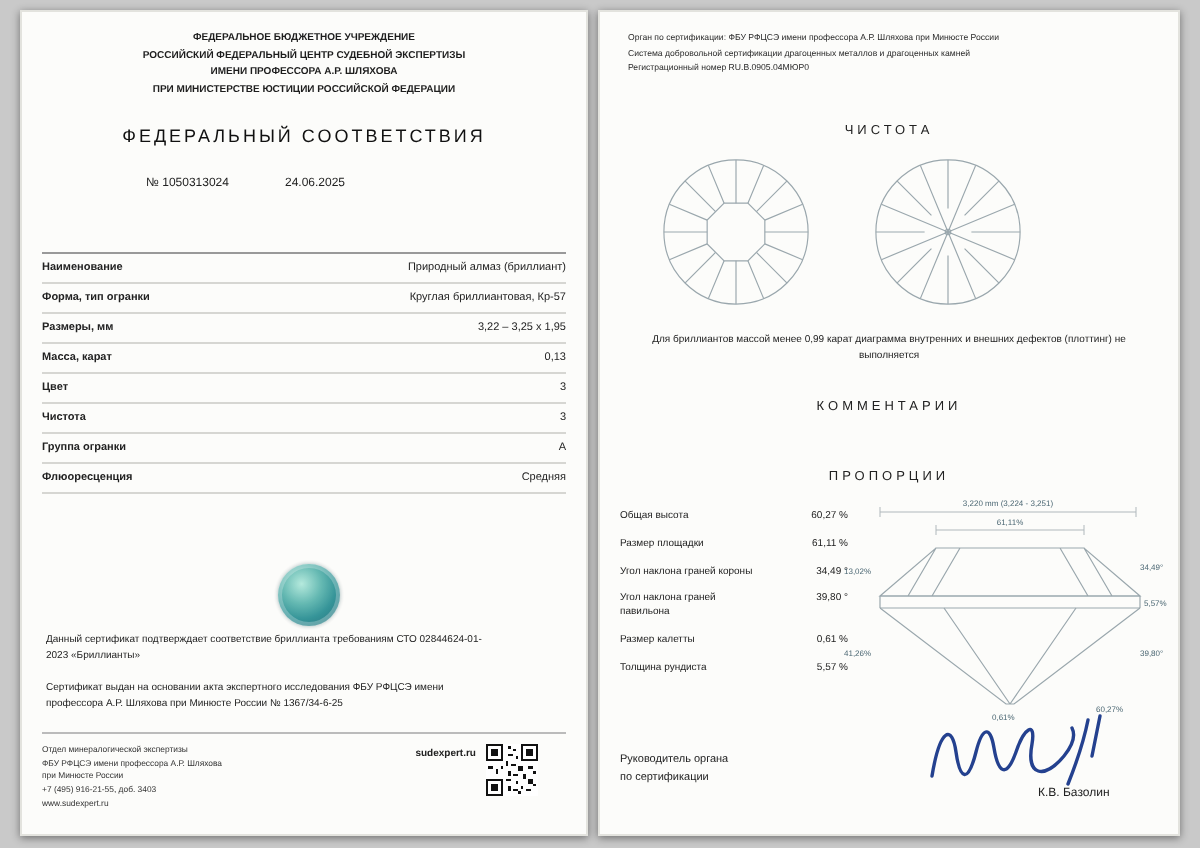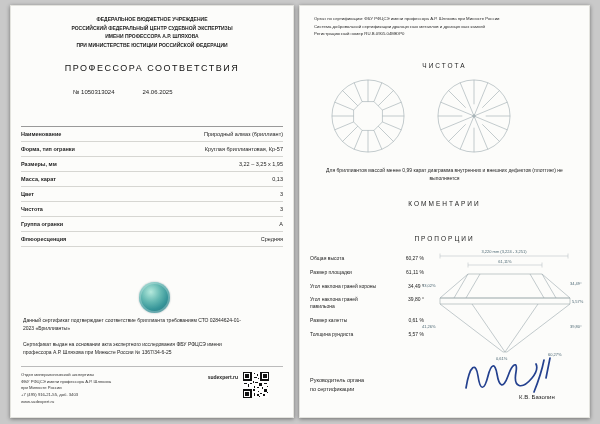--- a/index.html
+++ b/index.html
@@ -105,21 +105,21 @@
   .dlabel   { font-size:4px; fill:#4a6672; }
 </style>
 </head>
 <body>
 
 <div class="page left">
   <div class="org-header">ФЕДЕРАЛЬНОЕ БЮДЖЕТНОЕ УЧРЕЖДЕНИЕ
 РОССИЙСКИЙ ФЕДЕРАЛЬНЫЙ ЦЕНТР СУДЕБНОЙ ЭКСПЕРТИЗЫ
 ИМЕНИ ПРОФЕССОРА А.Р. ШЛЯХОВА
 ПРИ МИНИСТЕРСТВЕ ЮСТИЦИИ РОССИЙСКОЙ ФЕДЕРАЦИИ</div>
-  <div class="cert-title">ПРОФЕССОРА СООТВЕТСТВИЯ</div>
+  <div class="cert-title">ФЕДЕРАЛЬНЫЙ СООТВЕТСТВИЯ</div>
   <div class="cert-meta">
     <span>№ 1050313024</span>
     <span>24.06.2025</span>
   </div>
 
   <div class="props-table">
     <div class="prow">
       <span class="plabel">Наименование</span>
       <span class="pvalue">Природный алмаз (бриллиант)</span>
     </div>

